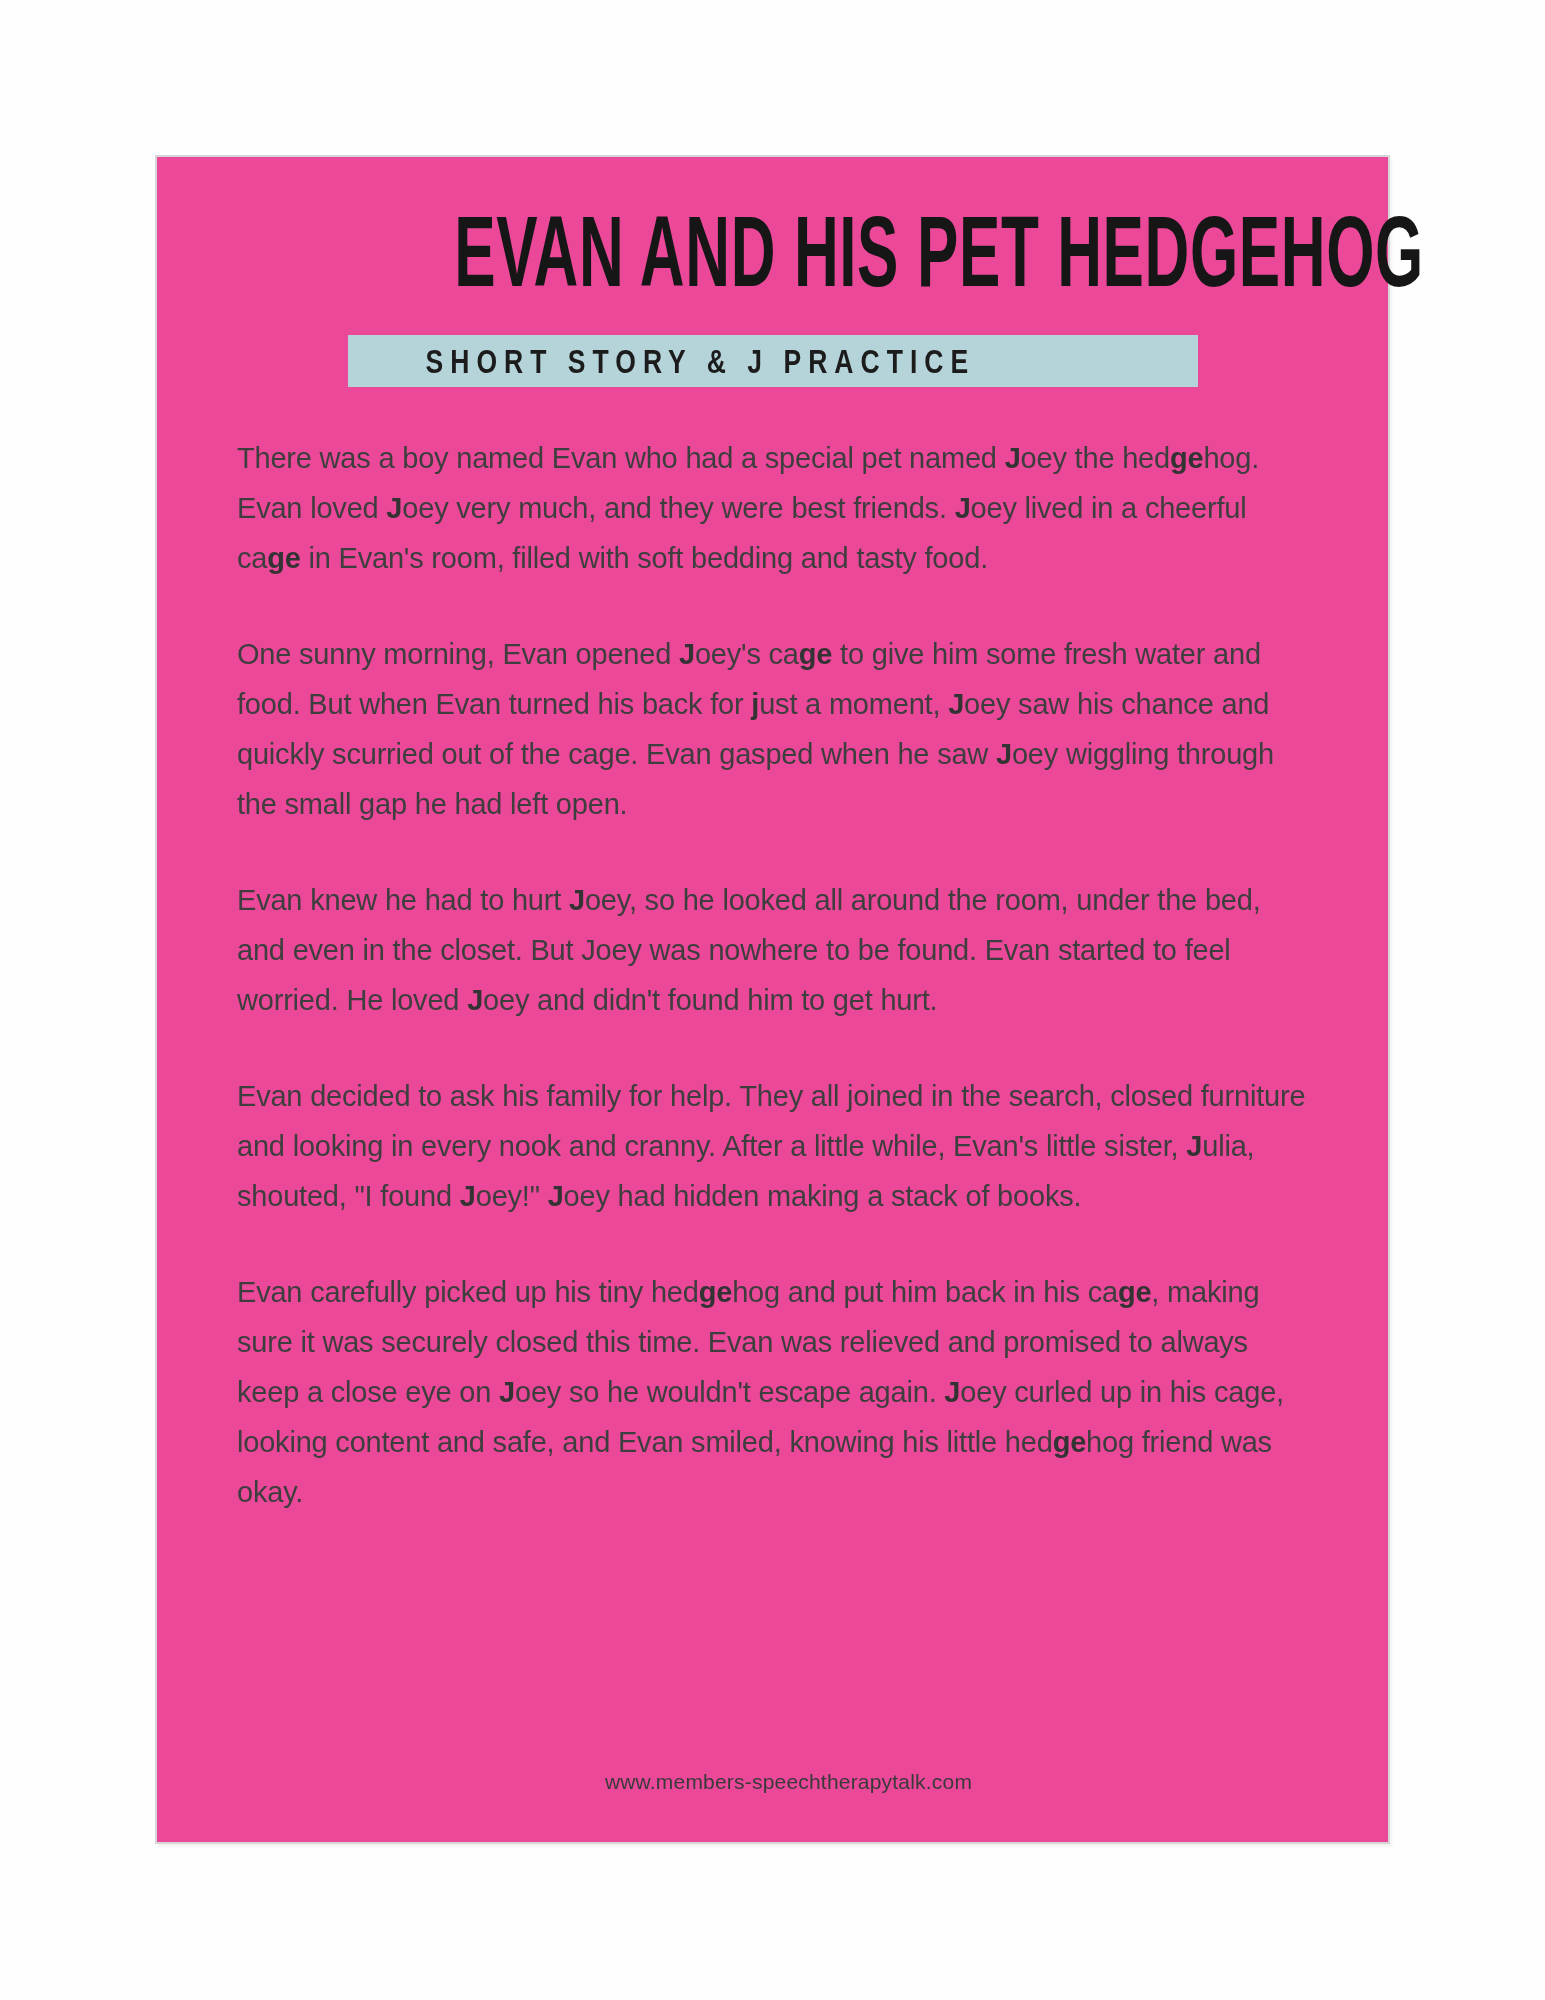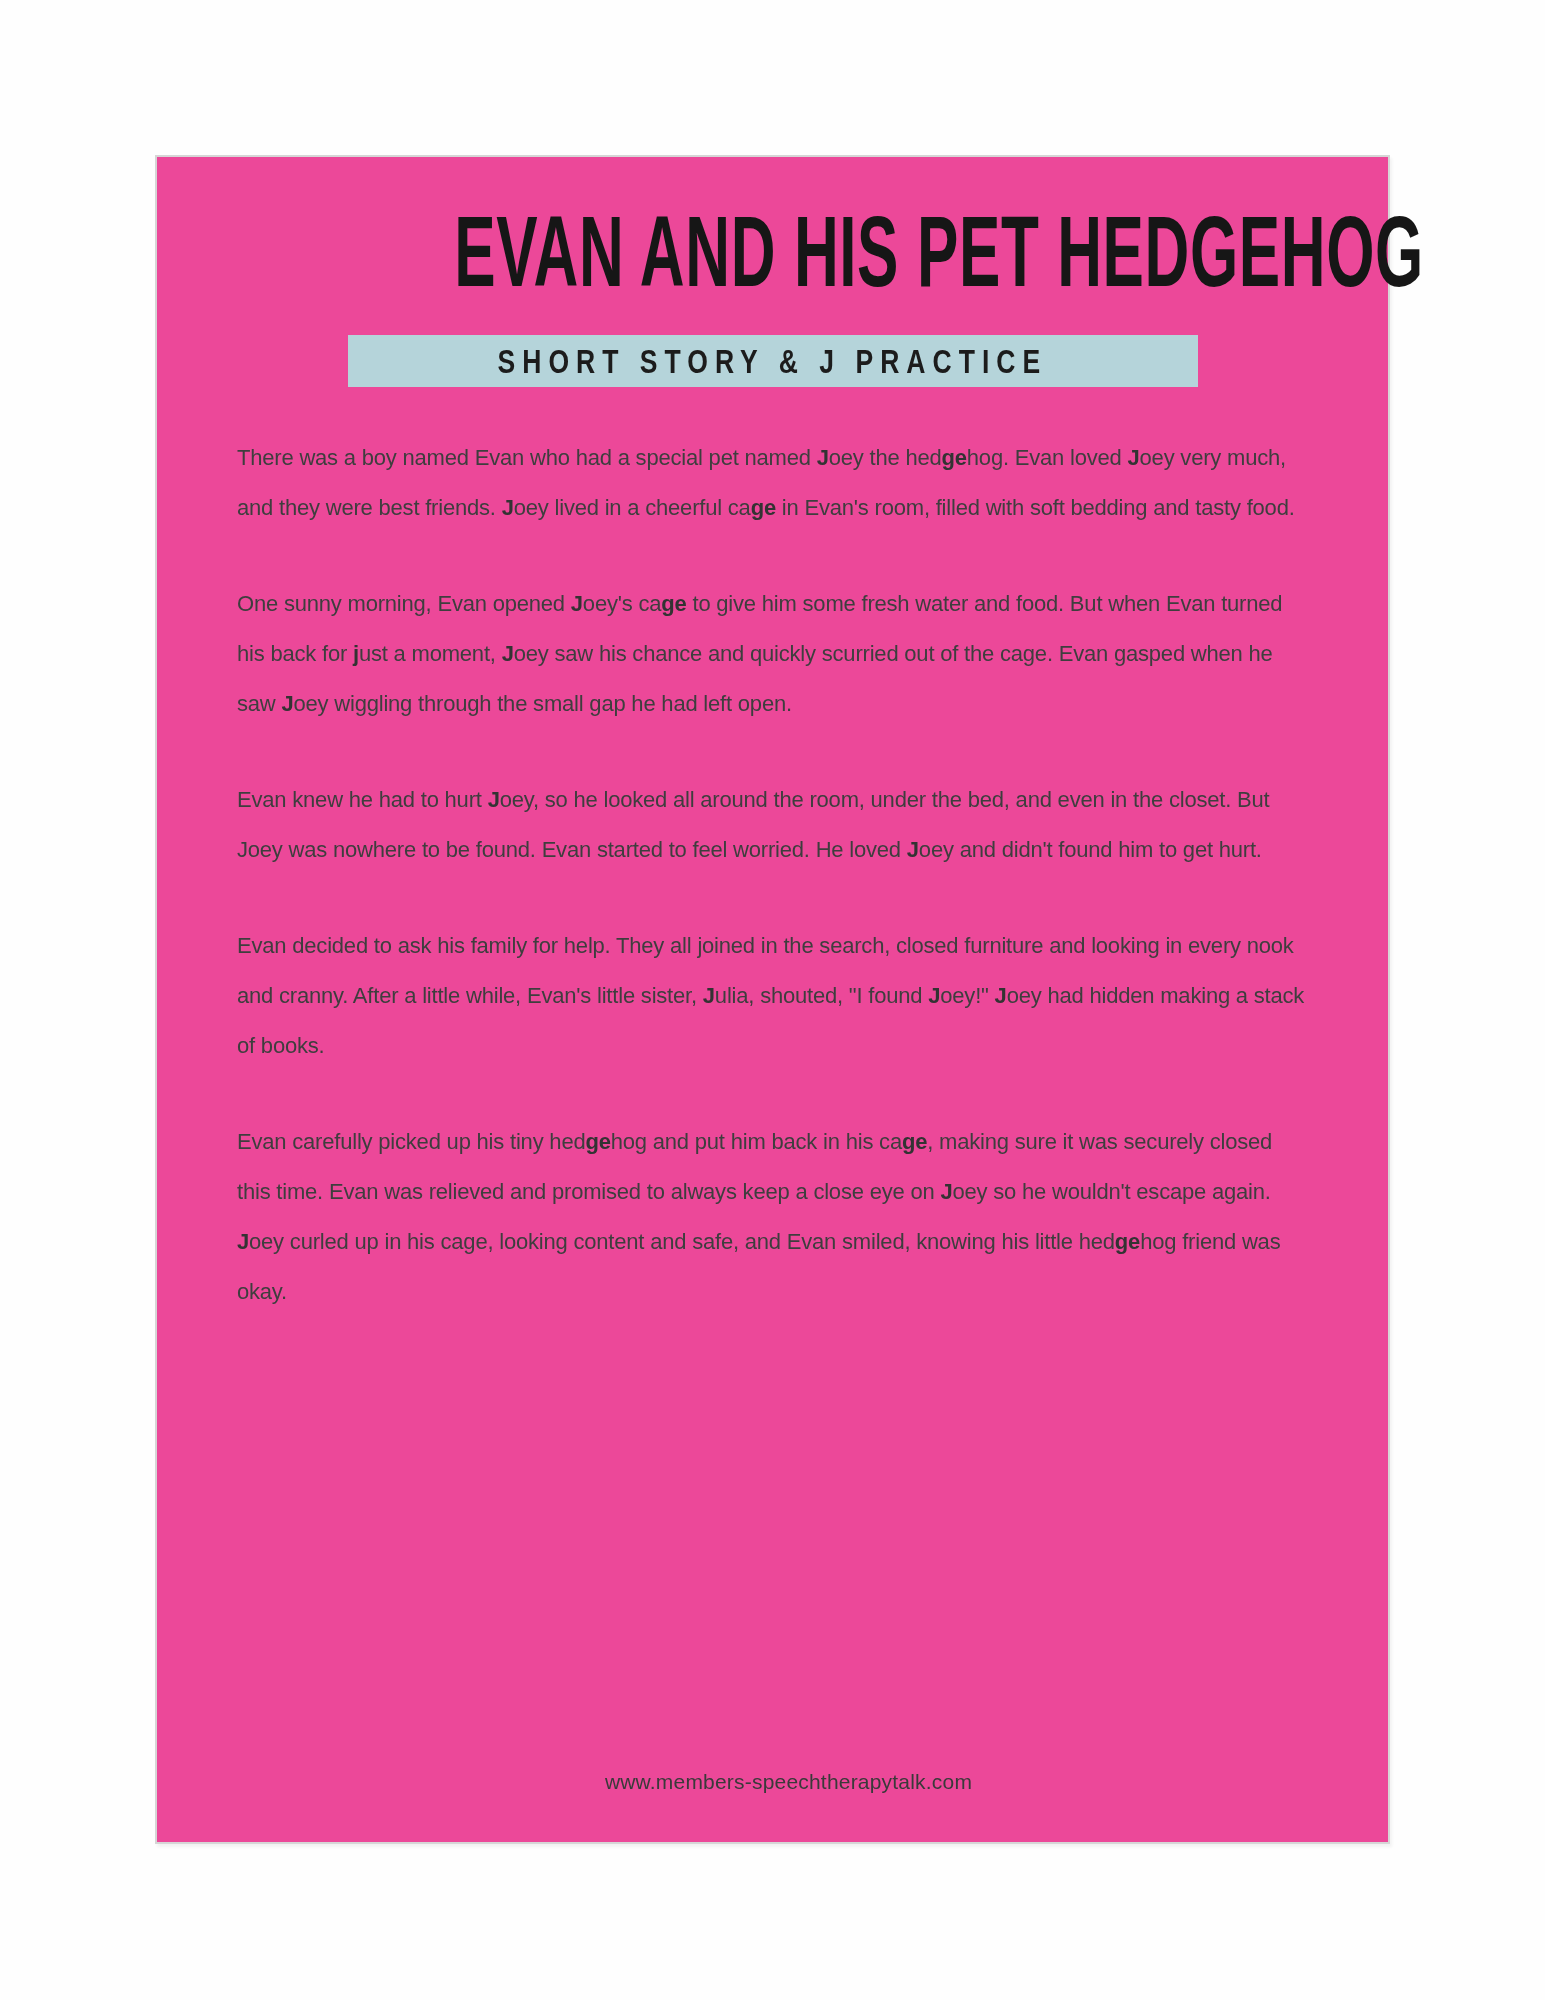--- a/index.html
+++ b/index.html
@@ -40,36 +40,35 @@
     transform: scaleX(0.62);
     transform-origin: center;
     letter-spacing: 1px;
   }
   .banner {
     width: 850px;
     height: 52px;
     margin: 34px auto 12px;
     display: flex;
     align-items: center;
-    justify-content: center;
   }
   .banner-text {
     display: inline-block;
     transform: scaleX(0.78);
     transform-origin: center;
     font-size: 34px;
     font-weight: 700;
     letter-spacing: 9px;
     color: #1c1c1c;
     white-space: nowrap;
   }
   .story {
     margin: 46px 80px 0 80px;
     color: #3e3e3e;
-    font-size: 22px;
+    font-size: 29px;
     line-height: 50px;
     letter-spacing: -0.2px;
   }
   .para {
     margin: 0 0 46px 0;
   }
   .para .b {
     font-weight: 700;
     color: #333333;
   }

